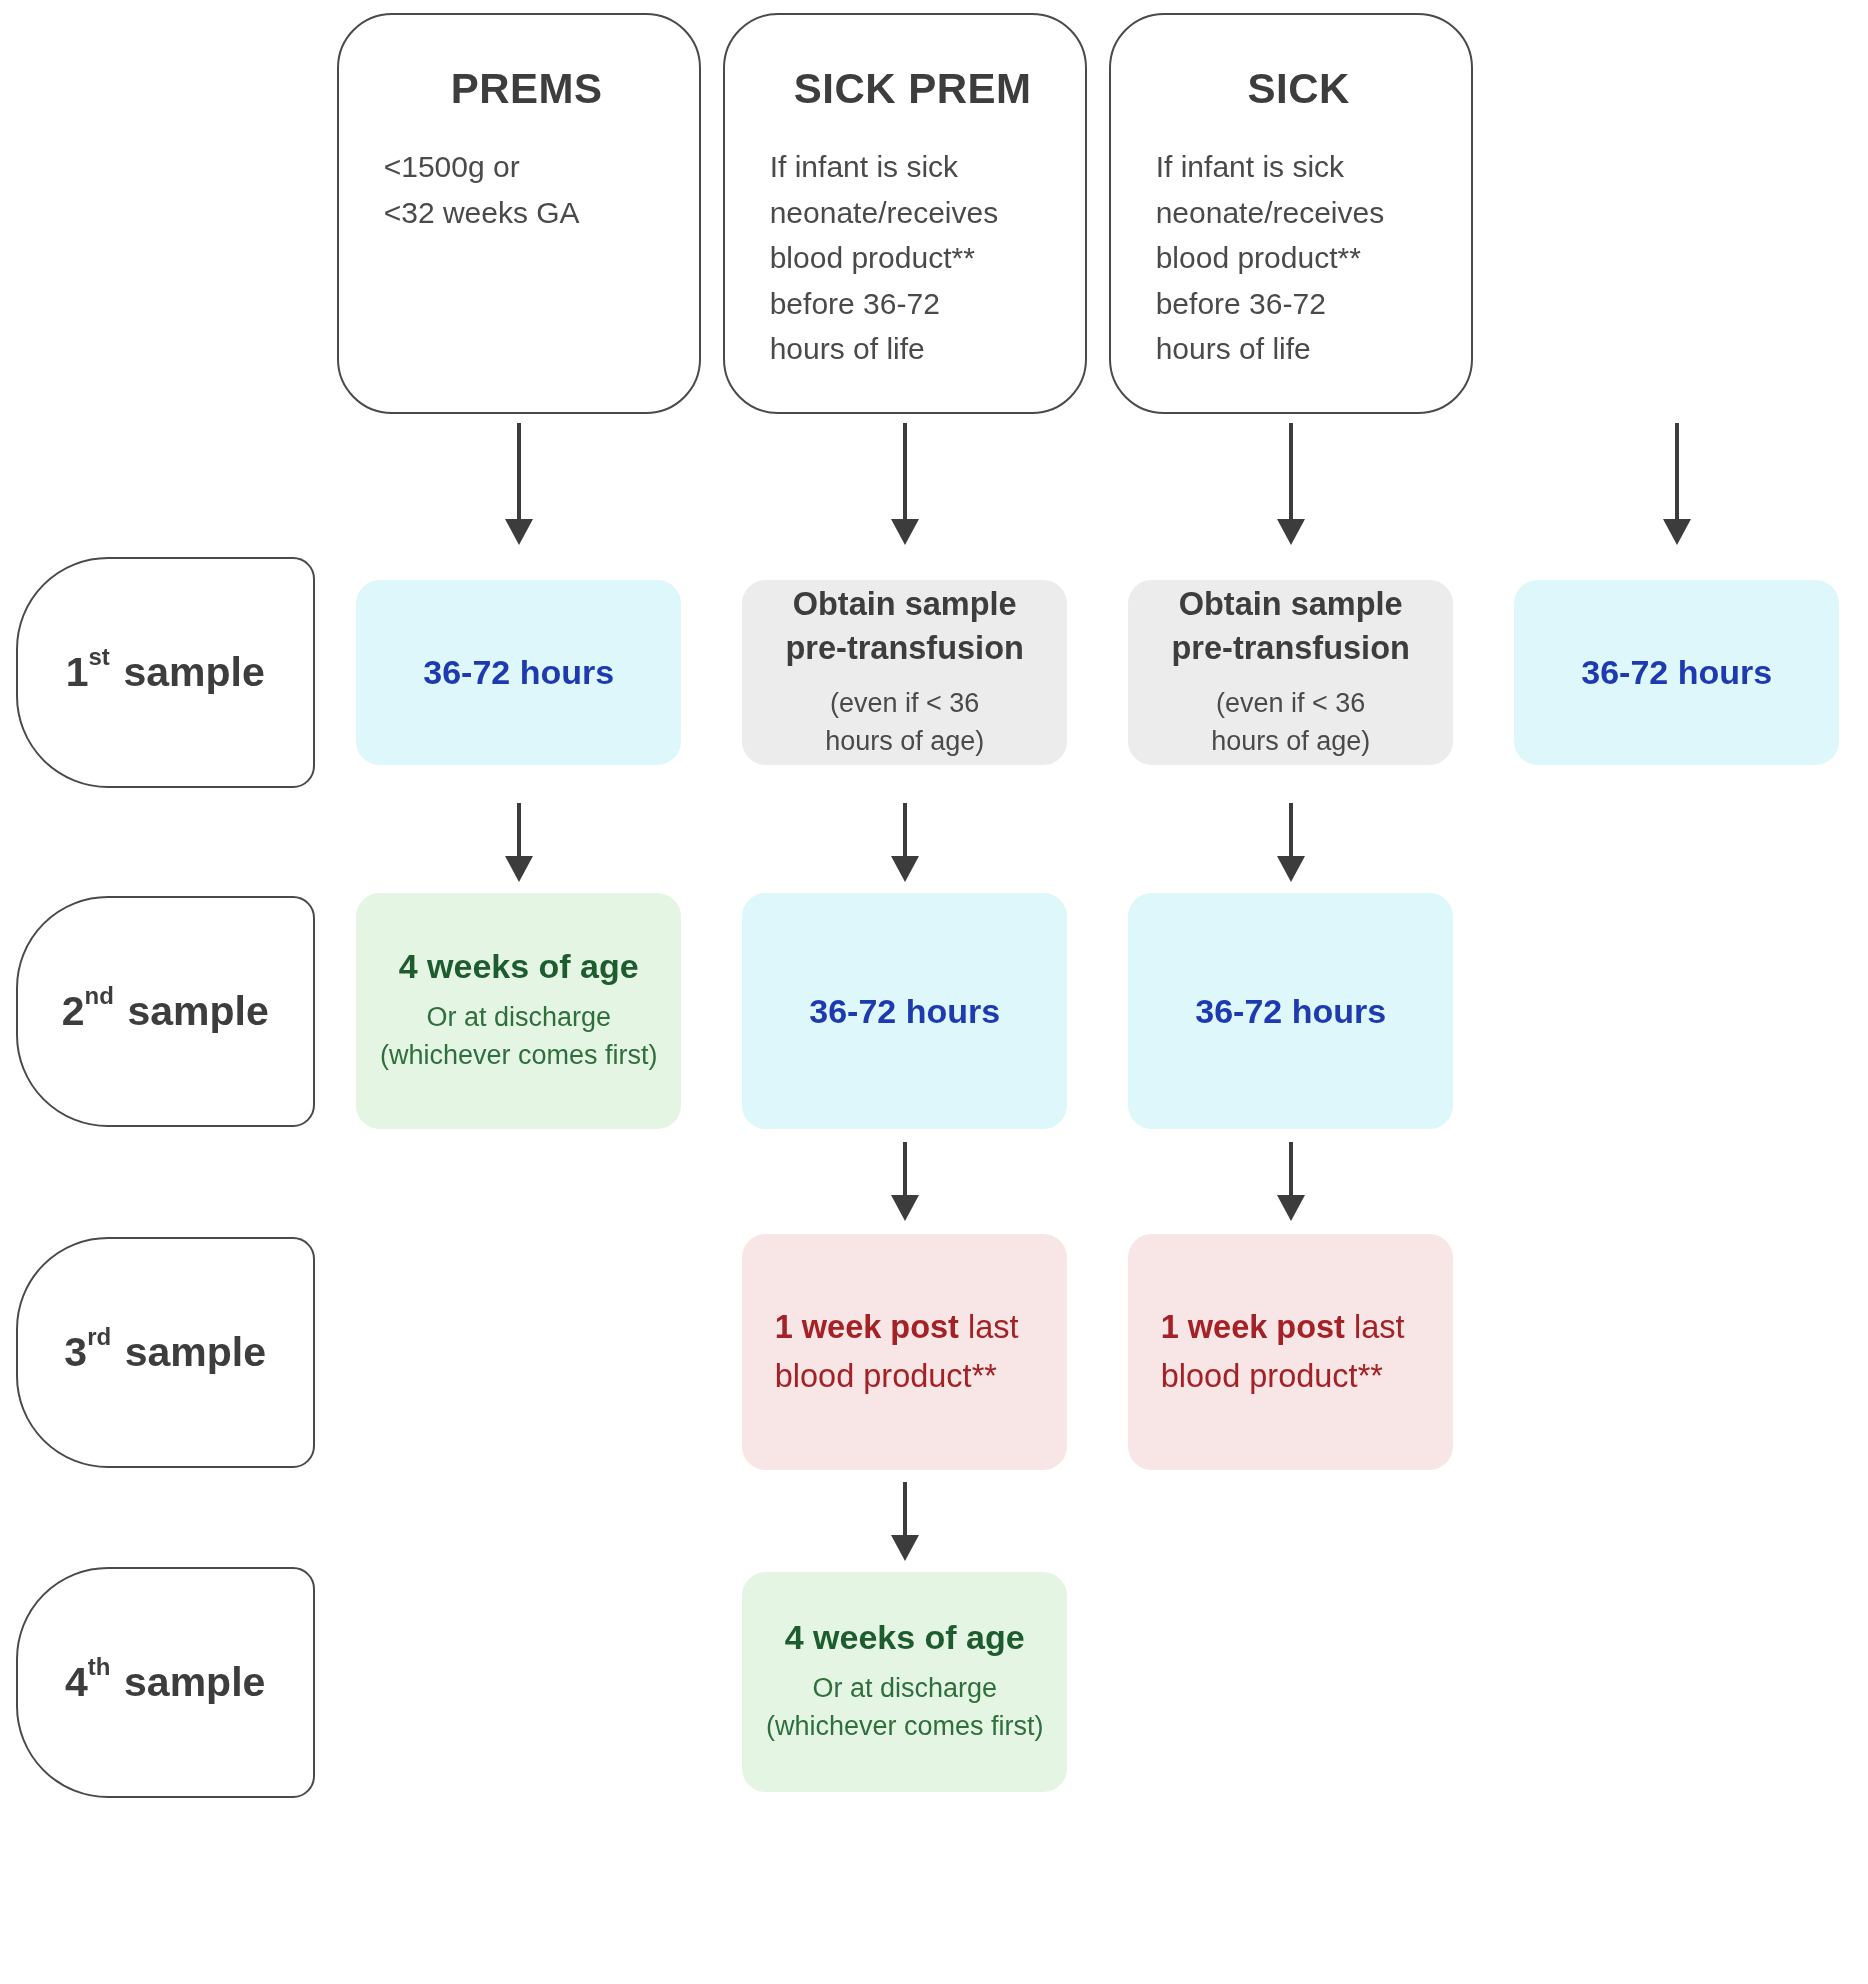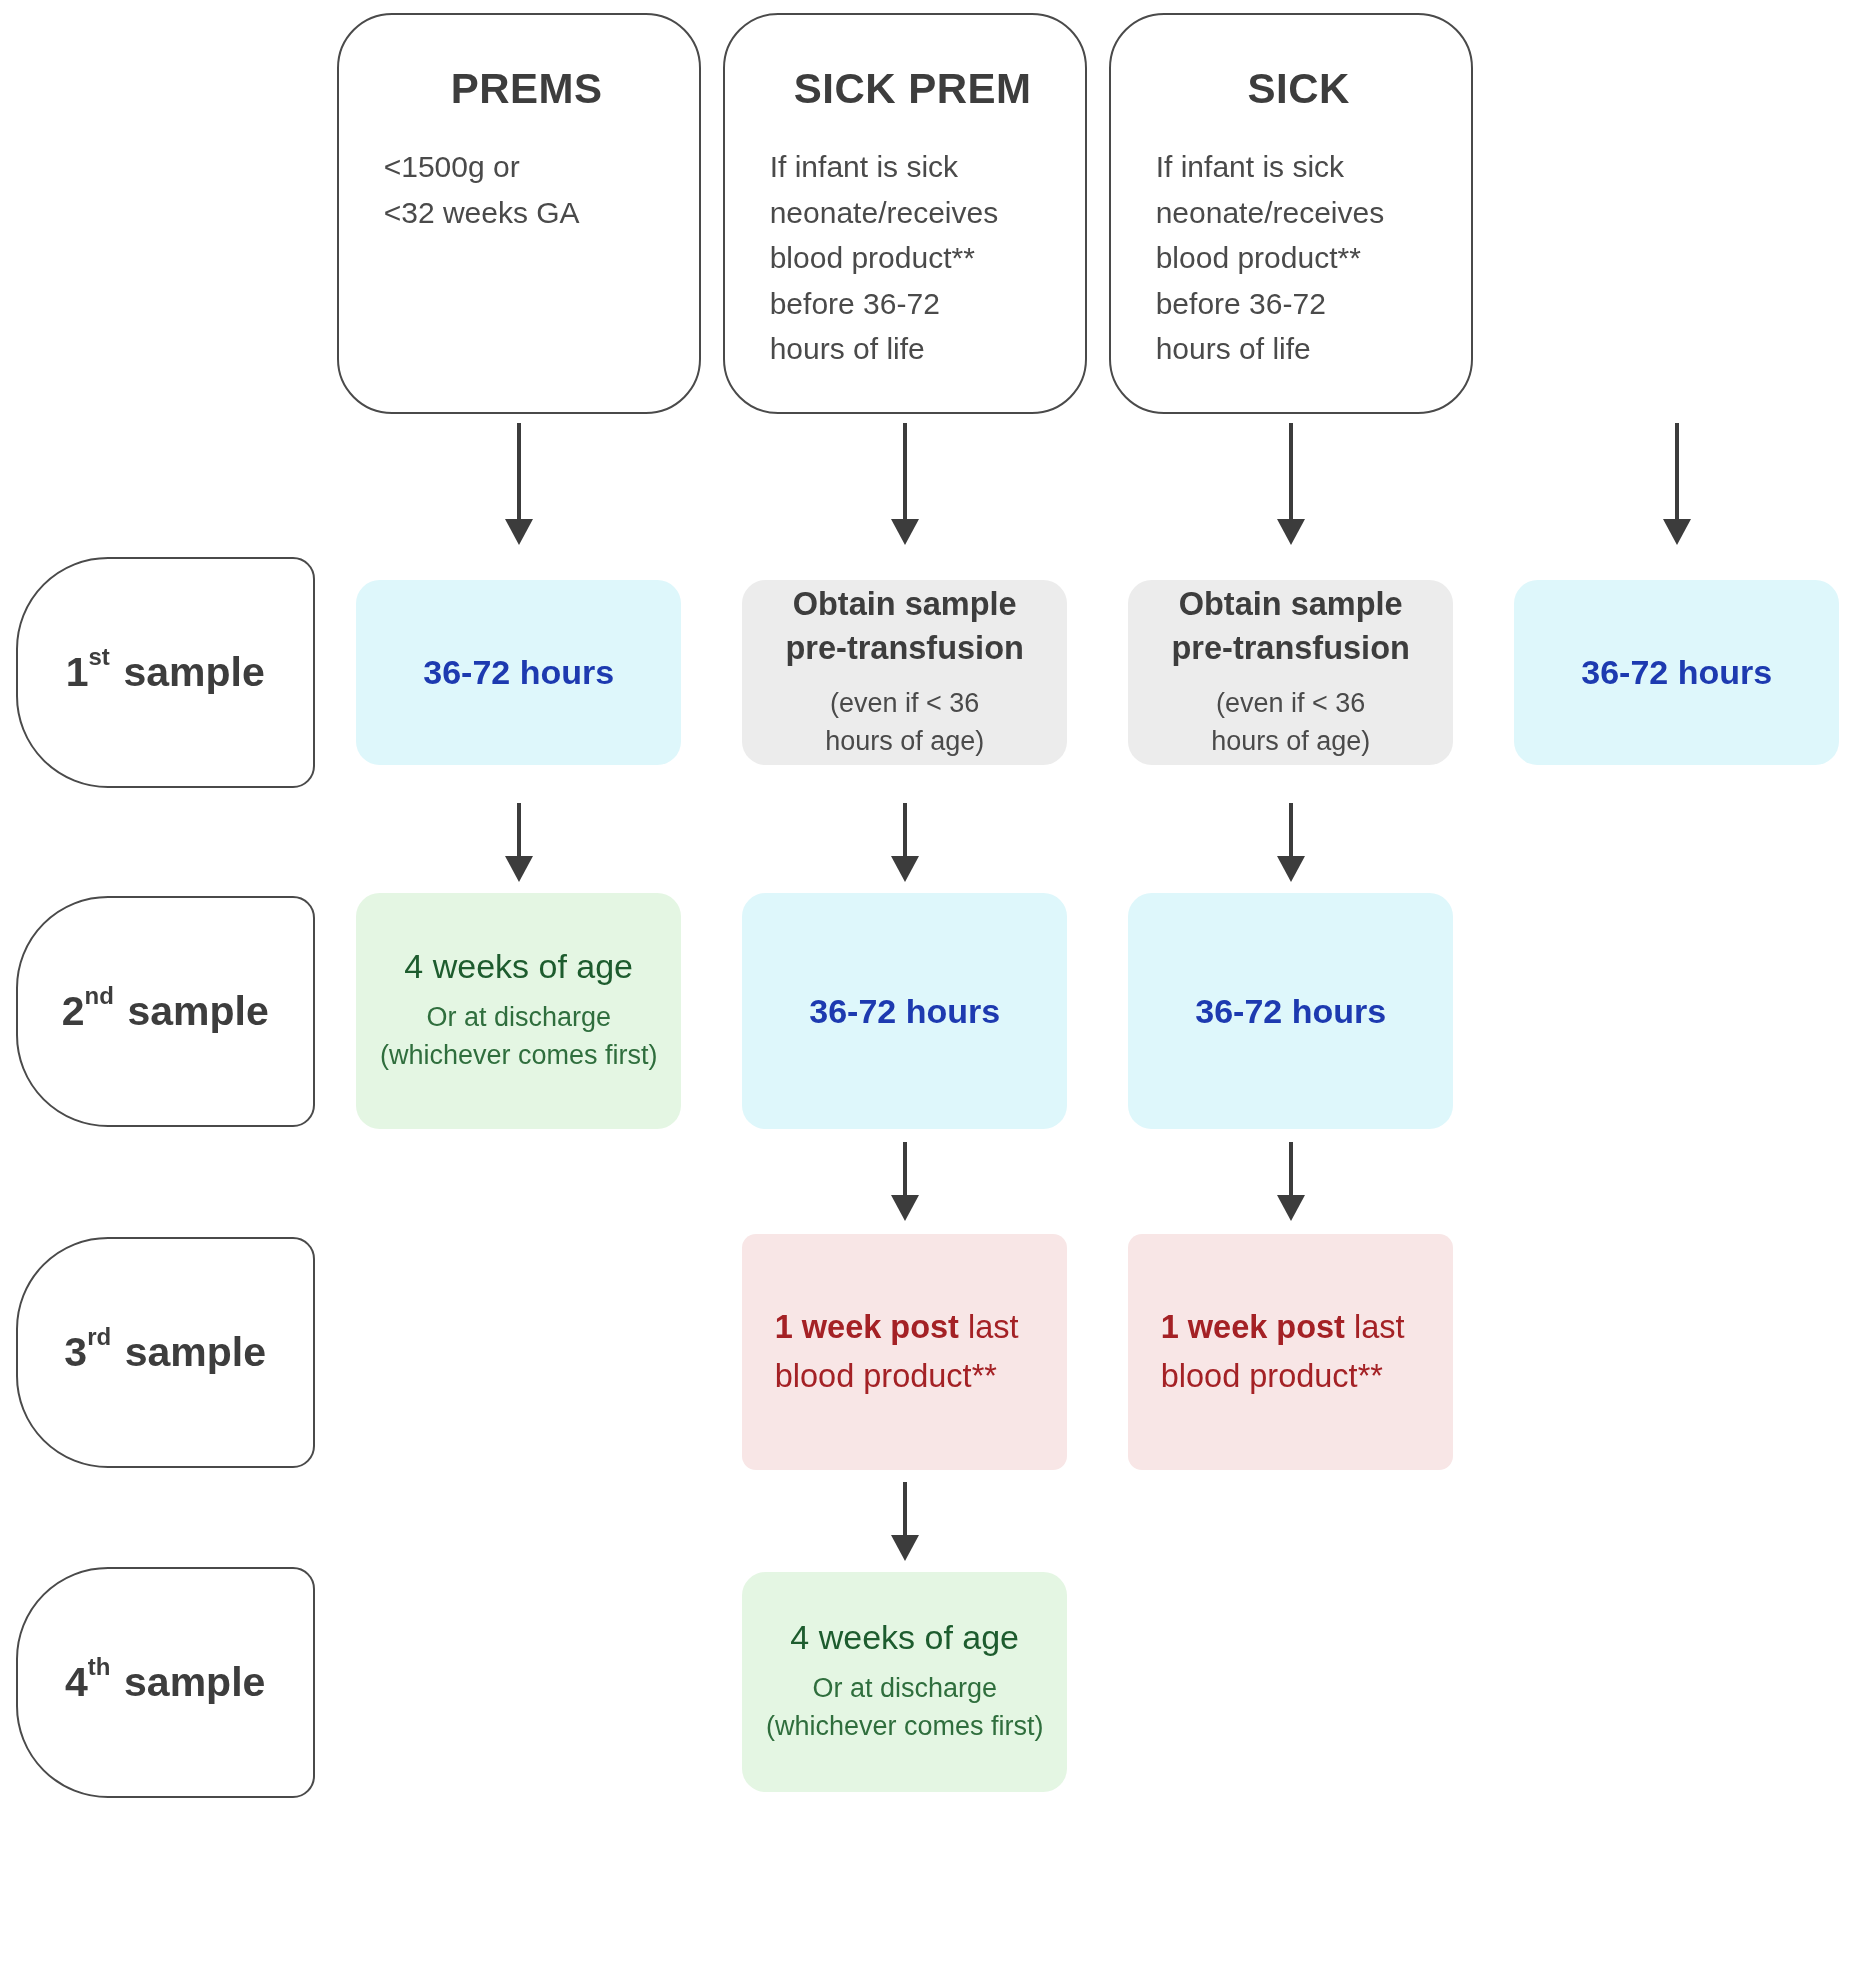--- a/index.html
+++ b/index.html
@@ -67,23 +67,23 @@
     display:flex; flex-direction:column; justify-content:center;
     text-align:center;
   }
   .h455{height:185px}.h450{height:236px}.h420{height:220px}
   .cell-cyan { background:#def7fb; }
   .cell-cyan .big-time { font-size:34px; font-weight:bold; color:#1d3ab0; }
   .cell-gray { background:#ececec; }
   .cell-gray .cg-title { font-size:32.5px; font-weight:bold; color:#3d3d3d; line-height:1.35; white-space:pre-line; margin-bottom:14.7px; }
   .cell-gray .cg-note  { font-size:27px; color:#4a4a4a; line-height:1.4; white-space:pre-line; }
   .cell-green { background:#e4f6e3; }
-  .cell-green .gr-title { font-size:34px; font-weight:normal; color:#1d5c2e; margin-bottom:12.6px; }
+  .cell-green .gr-title { font-size:34px; font-weight:bold; color:#1d5c2e; margin-bottom:12.6px; }
   .cell-green .gr-note  { font-size:27px; color:#2f6e3d; line-height:1.4; white-space:pre-line; }
-  .cell-pink { background:#f8e6e6; text-align:left; padding:0 32.5px;border-radius:14px; }
+  .cell-pink { background:#f8e6e6; text-align:left; padding:0 32.5px; }
   .cell-pink .rd-text { font-size:32.5px; color:#a42125; line-height:1.5; }
   .cell-pink .rd-bold { font-weight:bold; }
 
   
   .arrow {
     display:flex; flex-direction:column; align-items:center;
     align-self:center;
   }
   .arrow .shaft { width:4.2px; background:#3c3c3c; flex:1; }
   .arrow .head  { width:0; height:0;

